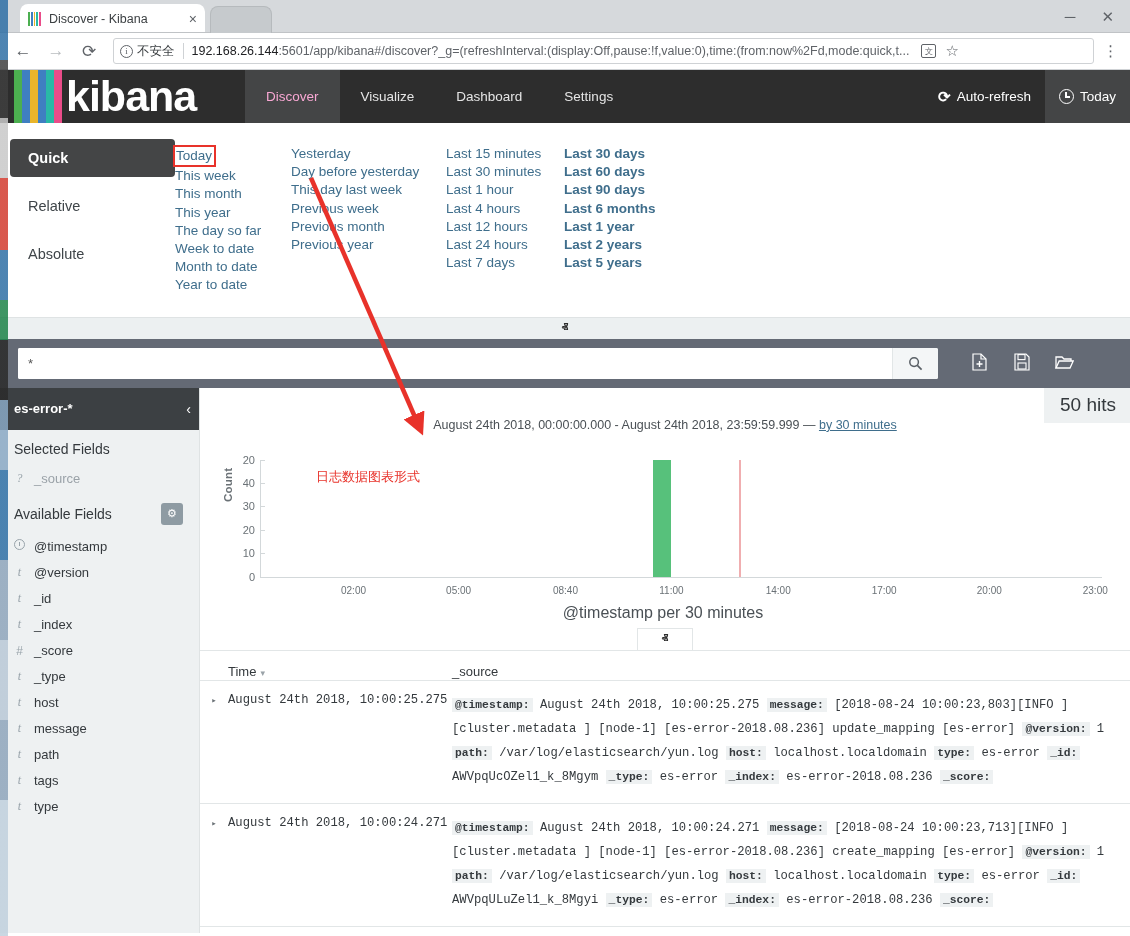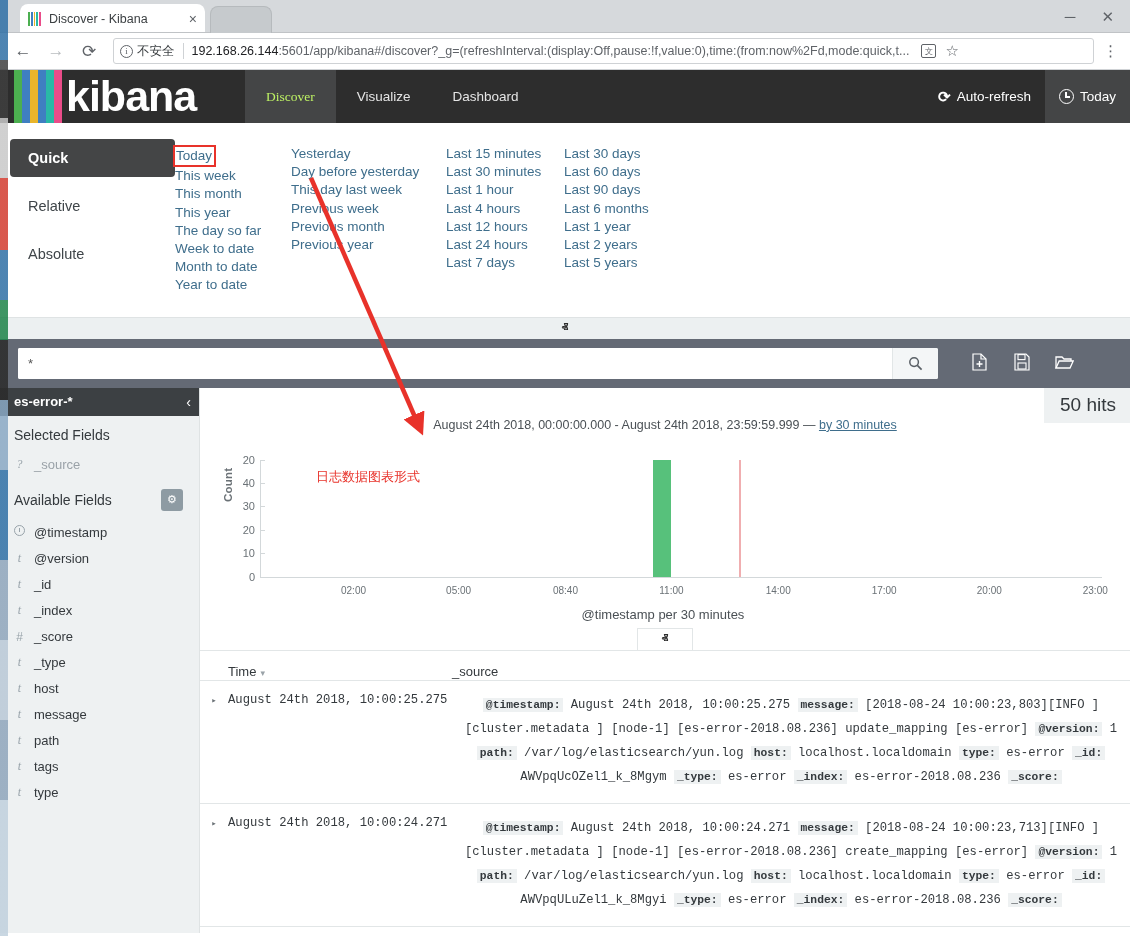--- a/index.html
+++ b/index.html
@@ -79,21 +79,21 @@
   
   #kb-nav{ height:53px; background:#2d2d2d; display:flex; align-items:stretch; position:relative;}
   #kb-logo{ width:245px; display:flex; align-items:center; }
   .logo-bars{ display:flex; margin-left:14px; height:53px; }
   .logo-bars i{ display:block; width:8px; height:53px; }
   .logo-word{ color:#fff; font-size:43px; font-weight:700; letter-spacing:-1px;
     margin-left:4px; line-height:1; font-family:"Liberation Sans", sans-serif; }
   .kb-tabs{ display:flex; align-items:stretch; }
   .kb-tab{ display:flex; align-items:center; padding:0 21px; color:#e5e5e5;
     font-size:13.5px; position:relative; }
-  .kb-tab.active{ background:#444546; color:#bef264;font-family:Liberation Serif, serif; }
+  .kb-tab.active{ background:#444546; color:#f9a8d4; }
   .kb-tab.active:after{
     content:""; position:absolute; left:50%; bottom:-9px; transform:translateX(-50%);
     border-left:9px solid transparent; border-right:9px solid transparent;
     border-top:9px solid #444546;
   }
   .kb-right{ margin-left:auto; display:flex; align-items:stretch; }
   .kb-right .item{ display:flex; align-items:center; gap:6px; padding:0 14px;
     color:#fff; font-size:13.5px; position:relative; }
   .kb-right .item.active{ background:#444546; }
   .kb-right .item.active:after{
@@ -112,21 +112,21 @@
   .tp-wrap{ display:flex; }
   .tp-modes{ width:175px; padding-left:10px; }
   .tp-mode{ height:38px; display:flex; align-items:center; padding-left:18px;
     font-size:14.5px; color:#3f4549; margin-bottom:10px; border-radius:4px;}
   .tp-mode.active{ background:#444546; color:#fff; font-weight:700; }
   .tp-cols{ display:flex; gap:0; padding-top:6px; }
   .tp-col{ width:0; }
   .tp-col.c1{ width:116px; }
   .tp-col.c2{ width:155px; }
   .tp-col.c3{ width:118px; }
-  .tp-col.c4{ width:150px; }
+  .tp-col.c4{ width:150px;font-weight:bold; }
   .tp-item{ font-size:13.5px; color:#3f6e8c; line-height:18.2px; white-space:nowrap; }
   .tp-item.hl{ display:inline-block; border:2px solid #e8322a; padding:0 2px 0 1px;
     margin-left:-2px; }
 
   
   .collapse-strip{ height:22px; background:#ecf0f1; border-top:1px solid #dfe3e4;
     display:flex; align-items:center; justify-content:center; }
   .chev{ font-size:13px; color:#2b2b2b; font-weight:700; }
 
   
@@ -137,21 +137,21 @@
   .q-input{ flex:1; border:none; outline:none; font-size:13px; padding:0 10px;
     color:#555; font-family:"Liberation Sans", sans-serif; }
   .q-go{ width:46px; background:#f4f6f7; border-left:1px solid #e2e6e7;
     display:flex; align-items:center; justify-content:center; color:#5a6066; font-size:15px;}
   .q-actions{ display:flex; align-items:center; gap:25px; margin-left:33px; color:#fff; }
   .q-actions .qa{ font-size:17px; line-height:1; }
 
   
   #main{ display:flex; height:545px; background:#fff; position:relative; }
   #sidebar{ width:200px; background:#eef1f2; border-right:1px solid #dfe3e4; }
-  .idx-head{ background:#3c4043; height:28px; display:flex; align-items:center;
+  .idx-head{ background:#3c4043; height:42px; display:flex; align-items:center;
     justify-content:space-between; padding:0 8px 0 14px; }
   .idx-name{ color:#fff; font-size:13px; font-weight:700; }
   .idx-caret{ color:#fff; font-size:14px; }
   .sb-sect{ font-size:14px; color:#34393d; padding:11px 0 9px 14px;
     display:flex; align-items:center; justify-content:space-between; padding-right:16px;}
   .gear-btn{ width:22px;height:22px;background:#8e9ba3;border-radius:3px;color:#fff;
     display:flex;align-items:center;justify-content:center;font-size:11px;}
   .fld{ display:flex; align-items:center; gap:9px; padding:5.5px 0 5.5px 14px; font-size:13px;
         color:#34393d; }
   .fld .t{ width:11px; text-align:center; color:#98a3aa; font-style:italic;
@@ -178,41 +178,41 @@
          border-left:1px solid #d3d8da; border-bottom:1px solid #d3d8da; }
   .ytick{ position:absolute; right:100%; transform:translateY(-50%); padding-right:6px;
           font-size:11px; color:#6a7176; white-space:nowrap;}
   .ytick:after{ content:""; position:absolute; right:-4px; top:50%; width:4px; height:1px;
                 background:#d3d8da; }
   .xtick{ position:absolute; top:100%; transform:translateX(-50%); padding-top:8px;
           font-size:10px; color:#6a7176; white-space:nowrap;}
   .bar{ position:absolute; bottom:0; background:#57c17b; }
   .marker{ position:absolute; bottom:0; width:2px; background:#f0aeb0; }
   .xaxis-label{ position:absolute; left:0; right:0; bottom:-18px; text-align:center;
-    font-size:13px; color:#4a5055; }
+    font-size:16px; color:#4a5055; }
   .annot{ position:absolute; font-size:13px; color:#e8322a; }
 
   
   #docstrip{ position:absolute; left:0; right:0; top:240px; height:22px;
     display:flex; align-items:center; justify-content:center;}
   #docstrip .tab-handle{ width:56px; height:22px; background:#fff;
     border:1px solid #e2e6e7; border-bottom:none; display:flex; align-items:center;
     justify-content:center; }
   .hrule{ position:absolute; left:0; right:0; top:262px; height:1px; background:#e2e6e7;}
   #doctable{ position:absolute; left:0; right:0; top:262px; }
   .dt-head{ display:flex; padding:14px 0 1px 0; border-bottom:1px solid #e2e6e7;}
   .dt-th{ font-size:13px; color:#34393d; }
   .dt-th.time{ width:252px; padding-left:28px; }
   .dt-th .caret{ color:#9aa2a8; font-size:9px; margin-left:4px;}
   .dt-row{ display:flex; border-bottom:1px solid #e2e6e7; padding:12px 0 14px 0;
     font-family:"Liberation Mono", monospace; }
   .dt-expander{ width:28px; text-align:center; color:#6a7176; font-size:9px; padding-top:2px;}
   .dt-time{ width:224px; font-size:12.2px; color:#34393d; }
   .dt-src{ flex:1; font-size:12.2px; color:#34393d; line-height:24px; 
-           word-break:break-word;text-align:center;}
+           word-break:break-word;}
   .fk{ background:#eef1f2; font-weight:700; padding:1px 3px; font-size:11.3px; }
 
   
   #arrow-layer{ position:absolute; left:0; top:0; width:1130px; height:936px;
      pointer-events:none; z-index:40; }
 </style>
 </head>
 <body>
 
 <div id="left-sliver"></div>
@@ -269,20 +269,23 @@
   </div>
   <div class="kb-tabs">
     <div class="kb-tab active">
         <span>Discover</span>
       </div>
     <div class="kb-tab">
         <span>Visualize</span>
       </div>
     <div class="kb-tab">
         <span>Dashboard</span>
+      </div>
+    <div class="kb-tab">
+        <span>Settings</span>
       </div>
   </div>
   <div class="kb-right">
     <div class="item">
       <span class="ico-refresh">⟳</span>
       <span>Auto-refresh</span>
     </div>
     <div class="item active">
       <span class="ico-clock"></span>
       <span>Today</span>

